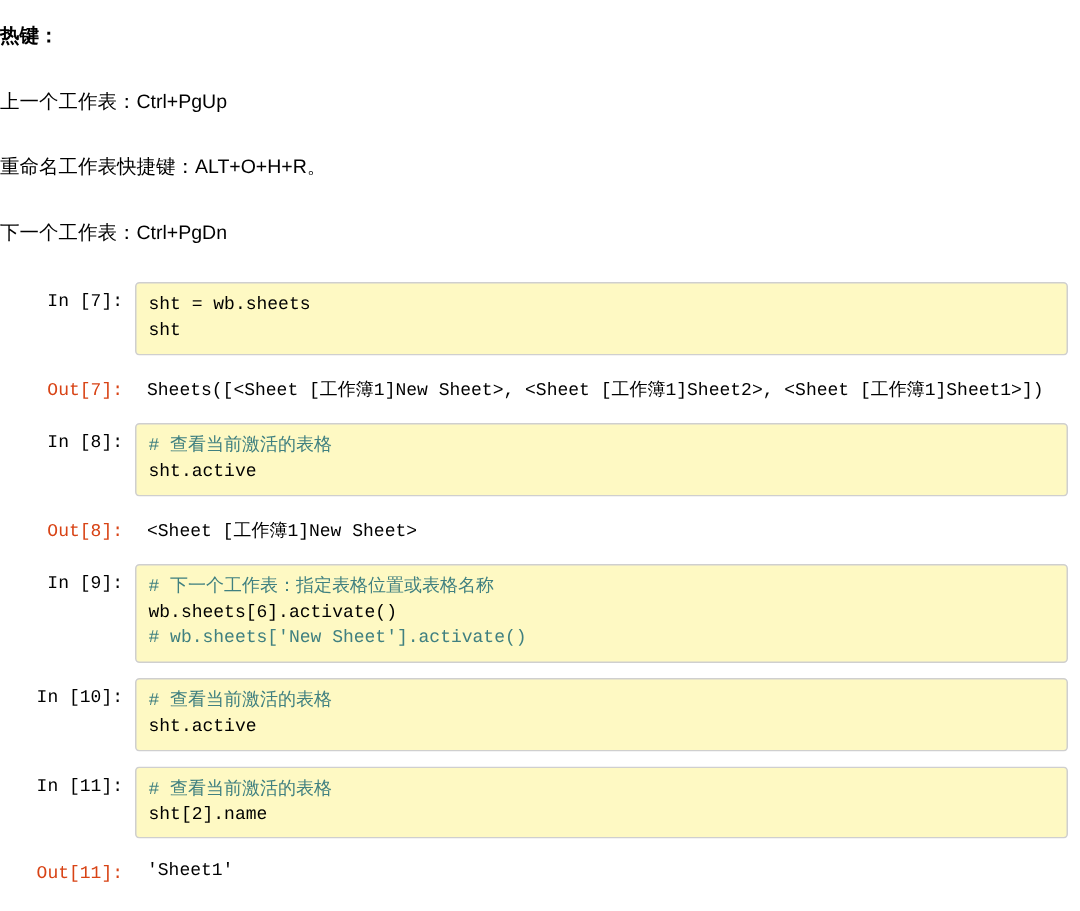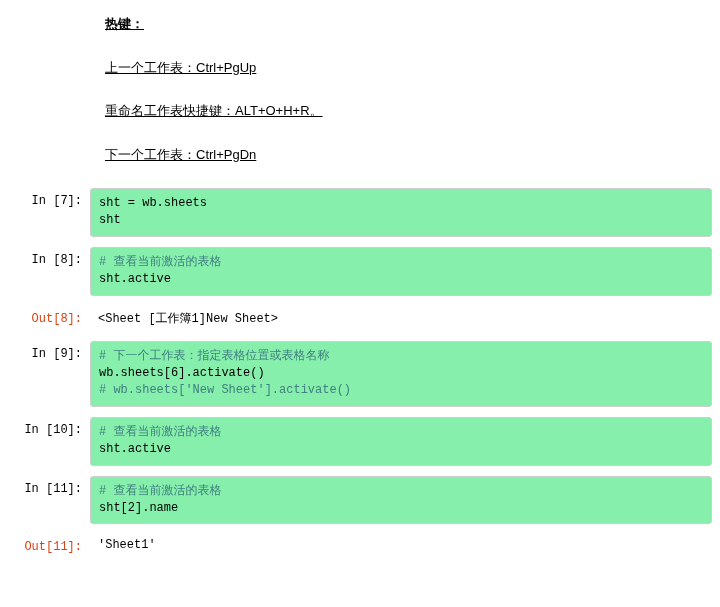--- a/index.html
+++ b/index.html
@@ -7,23 +7,21 @@
     font-size: 13px;
     color: #000;
     margin: 0;
     padding: 0;
     background: #fff;
   }
   .page {
     padding: 0 8px 0 0;
   }
   .md {
-    margin-left: 105px;
     margin-right: 20px;
-    text-decoration: underline;
   }
   .md p {
     margin: 14px 0 24px 0;
     line-height: 1.5;
   }
   .md p.heading {
     font-weight: bold;
   }
   .cell-row {
     display: flex;
@@ -39,21 +37,21 @@
     padding: 6px 8px 0 0;
     box-sizing: border-box;
   }
   .prompt.in { color: #000000; }
   .prompt.out { color: #D84315; }
   .cell-body {
     flex: 1 1 auto;
     overflow-x: auto;
   }
   .code-area {
-    background: #86efac;
+    background: #fef9c3;
     border: 1px solid #cfcfcf;
     border-radius: 3px;
     padding: 6px 8px;
     font-family: "Courier New", monospace;
     font-size: 12px;
     white-space: pre;
     line-height: 1.45;
   }
   .code-line { white-space: pre; }
   .comment {
@@ -76,20 +74,26 @@
     <p>上一个工作表：Ctrl+PgUp</p>
     <p>重命名工作表快捷键：ALT+O+H+R。</p>
     <p>下一个工作表：Ctrl+PgDn</p>
   </div>
 
   <div class="cell-row">
     <div class="prompt in">In [7]:</div>
     <div class="cell-body">
       <div class="code-area"><span class="code-line">sht = wb.sheets</span>
 <span class="code-line">sht</span></div>
+    </div>
+  </div>
+  <div class="cell-row">
+    <div class="prompt out">Out[7]:</div>
+    <div class="cell-body">
+      <div class="output-area">Sheets([&lt;Sheet [工作簿1]New Sheet&gt;, &lt;Sheet [工作簿1]Sheet2&gt;, &lt;Sheet [工作簿1]Sheet1&gt;])</div>
     </div>
   </div>
 
   <div class="cell-row">
     <div class="prompt in">In [8]:</div>
     <div class="cell-body">
       <div class="code-area"><span class="code-line comment"># 查看当前激活的表格</span>
 <span class="code-line">sht.active</span></div>
     </div>
   </div>

